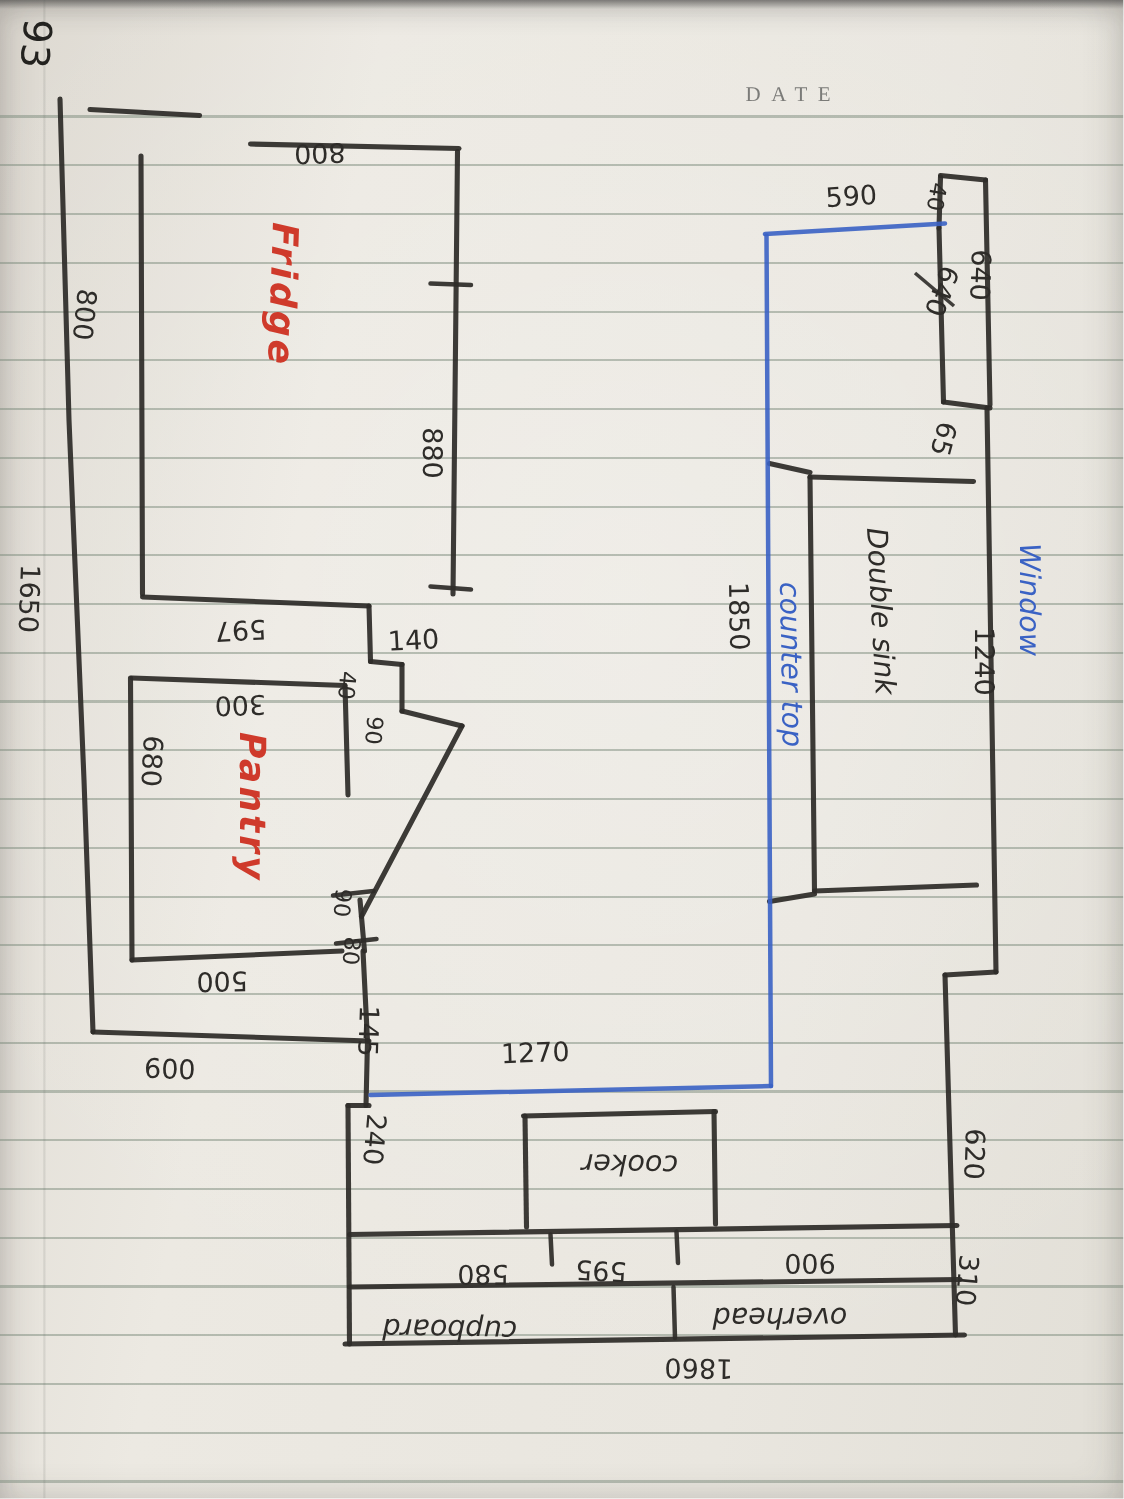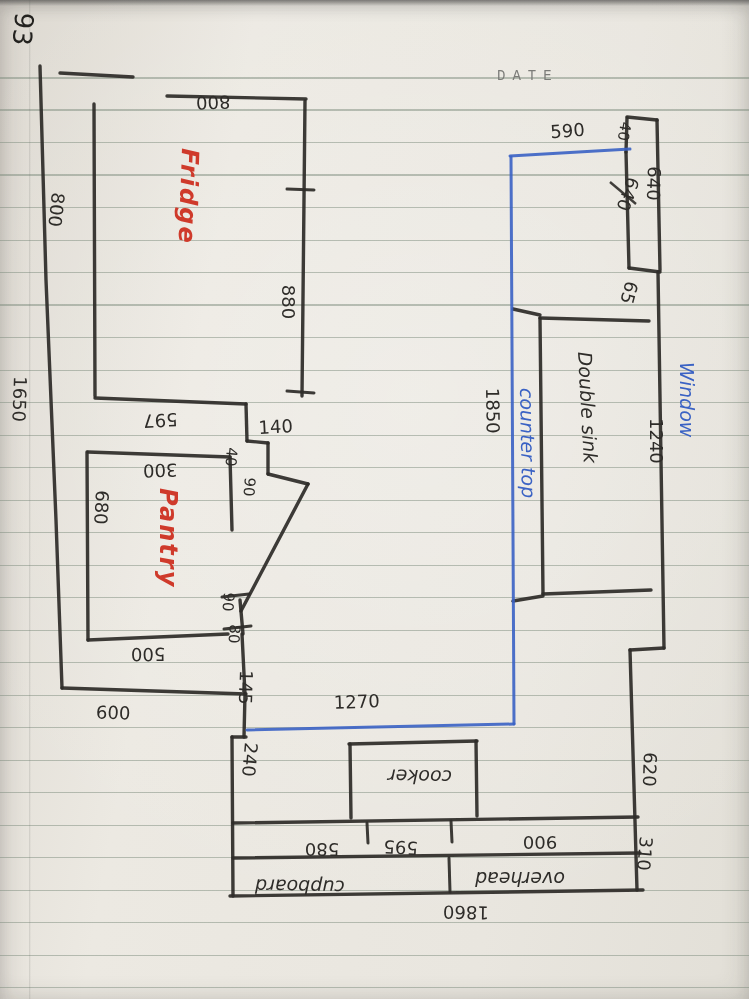--- a/index.html
+++ b/index.html
@@ -21,22 +21,22 @@
       to bottom,
       rgba(125,140,125,0) 0px,
       rgba(125,140,125,0) 31px,
       rgba(125,140,125,0.50) 31px,
       rgba(125,140,125,0.50) 32.5px);
   }
   .crease{position:absolute;top:0;bottom:0;left:29px;width:2px;
     background:linear-gradient(to right,rgba(90,95,90,0.20),rgba(0,0,0,0));}
   .date-label{
     position:absolute;left:497px;top:56px;
-    font-family:Liberation Mono, monospace;
-    font-size:14px;color:#7b7b78;letter-spacing:7px;margin-top:12px;
+    font-family:Liberation Serif, serif;
+    font-size:14px;color:#7b7b78;letter-spacing:7px;
   }
   .page-number{
     position:absolute;left:6px;top:14px;
     font-size:26px;color:#23221f;
     transform:rotate(95deg);transform-origin:center;
     width:34px;text-align:center;
   }
   svg.plan{position:absolute;left:0;top:0;}
   .wall{stroke:#2e2c29;stroke-width:3.4;fill:none;stroke-linecap:round;stroke-linejoin:round;opacity:0.93;}
   .tick{stroke:#2e2c29;stroke-width:3;fill:none;stroke-linecap:round;opacity:0.93;}

